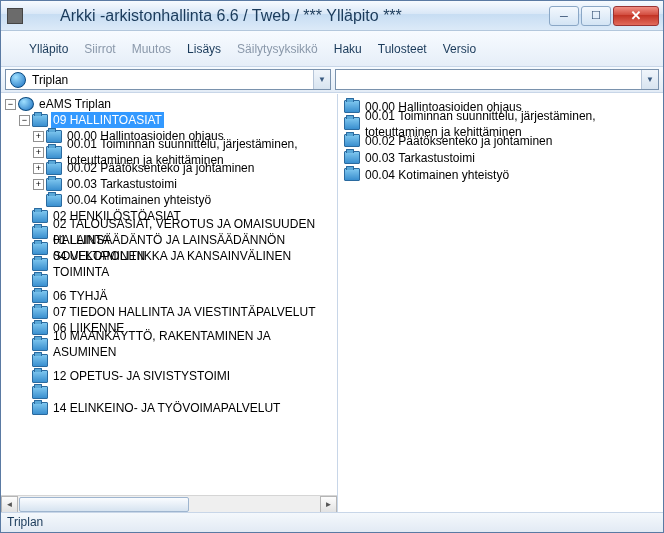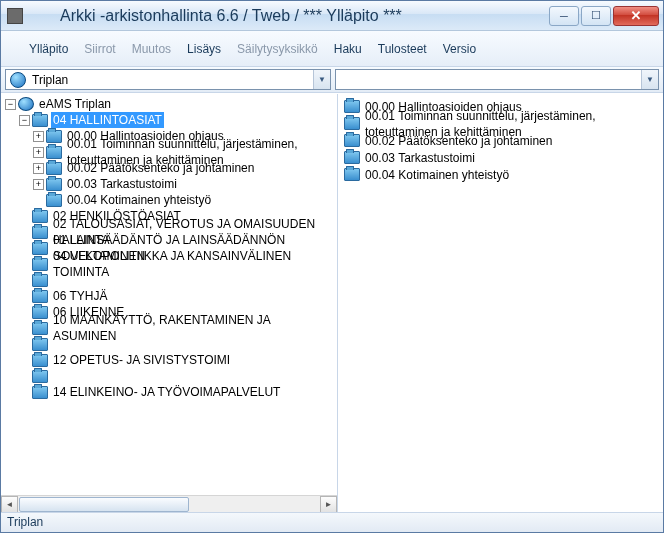--- a/index.html
+++ b/index.html
@@ -87,21 +87,21 @@
     <div class="pane left">
       <div class="tree-scroll tree" id="tree">
           <div class="row indent-0">
             <div class="exp">−</div>
             <div class="globe-sm"></div>
             <span class="label">eAMS Triplan</span>
           </div>
           <div class="row indent-1">
             <div class="exp">−</div>
             <div class="folder"></div>
-            <span class="label sel">04 HALLINTOASIAT</span>
+            <span class="label sel">09 HALLINTOASIAT</span>
           </div>
           <div class="row indent-2">
             <div class="exp">+</div>
             <div class="folder"></div>
             <span class="label">00.00 Hallintoasioiden ohjaus</span>
           </div>
           <div class="row indent-2">
             <div class="exp">+</div>
             <div class="folder"></div>
             <span class="label">00.01 Toiminnan suunnittelu, järjestäminen, toteuttaminen ja kehittäminen</span>
@@ -142,20 +142,25 @@
             <span class="label">04 ULKOPOLITIIKKA JA KANSAINVÄLINEN TOIMINTA</span>
           </div>
           <div class="row indent-1">
             <div class="exp blank"></div>
             <div class="folder"></div>
           </div>
           <div class="row indent-1">
             <div class="exp blank"></div>
             <div class="folder"></div>
             <span class="label">06 TYHJÄ</span>
+          </div>
+          <div class="row indent-1">
+            <div class="exp blank"></div>
+            <div class="folder"></div>
+            <span class="label">07 TIEDON HALLINTA JA VIESTINTÄPALVELUT</span>
           </div>
           <div class="row indent-1">
             <div class="exp blank"></div>
             <div class="folder"></div>
             <span class="label">06 LIIKENNE</span>
           </div>
           <div class="row indent-1">
             <div class="exp blank"></div>
             <div class="folder"></div>
             <span class="label">10 MAANKÄYTTÖ, RAKENTAMINEN JA ASUMINEN</span>

